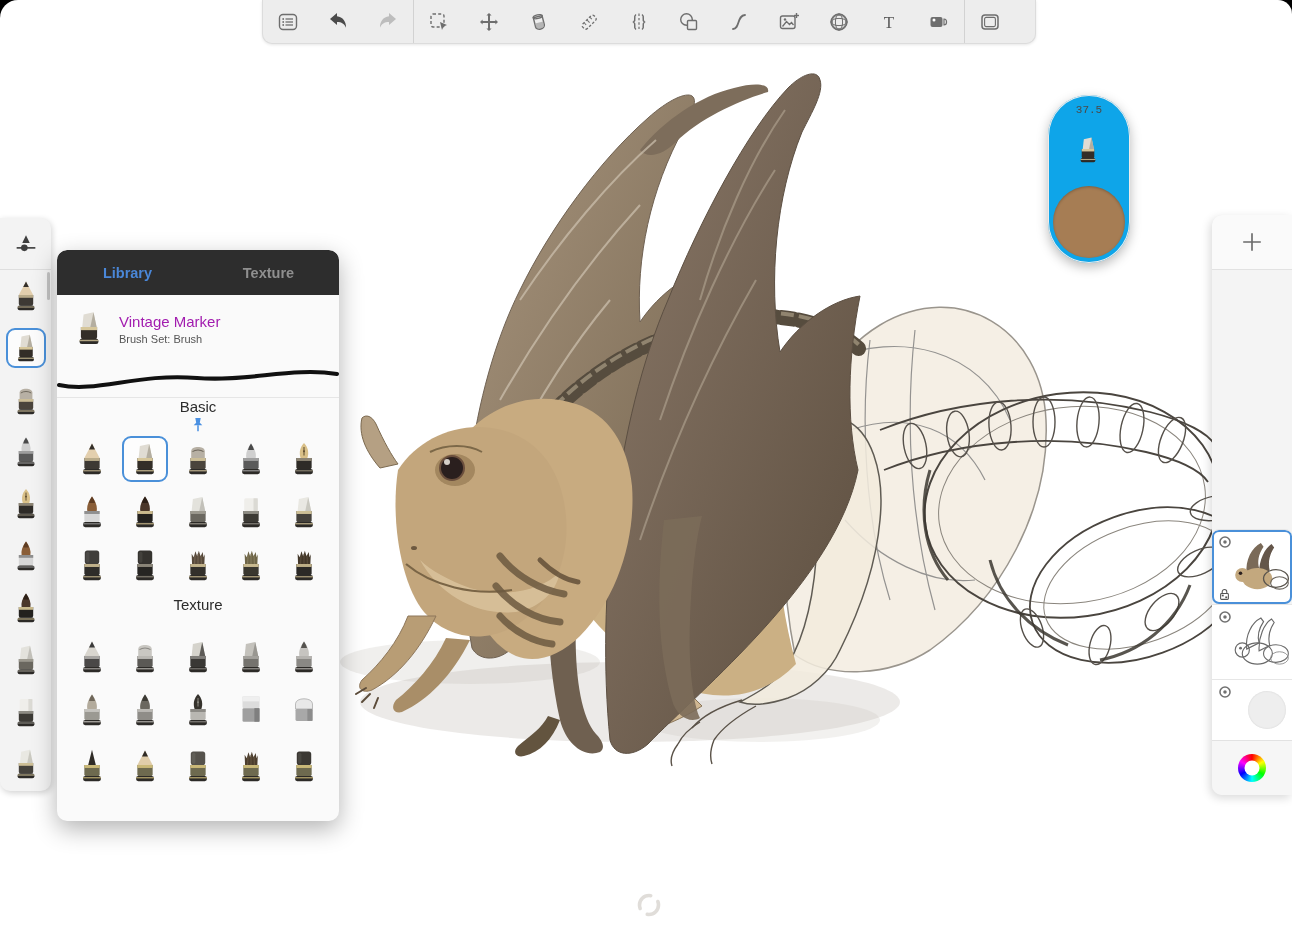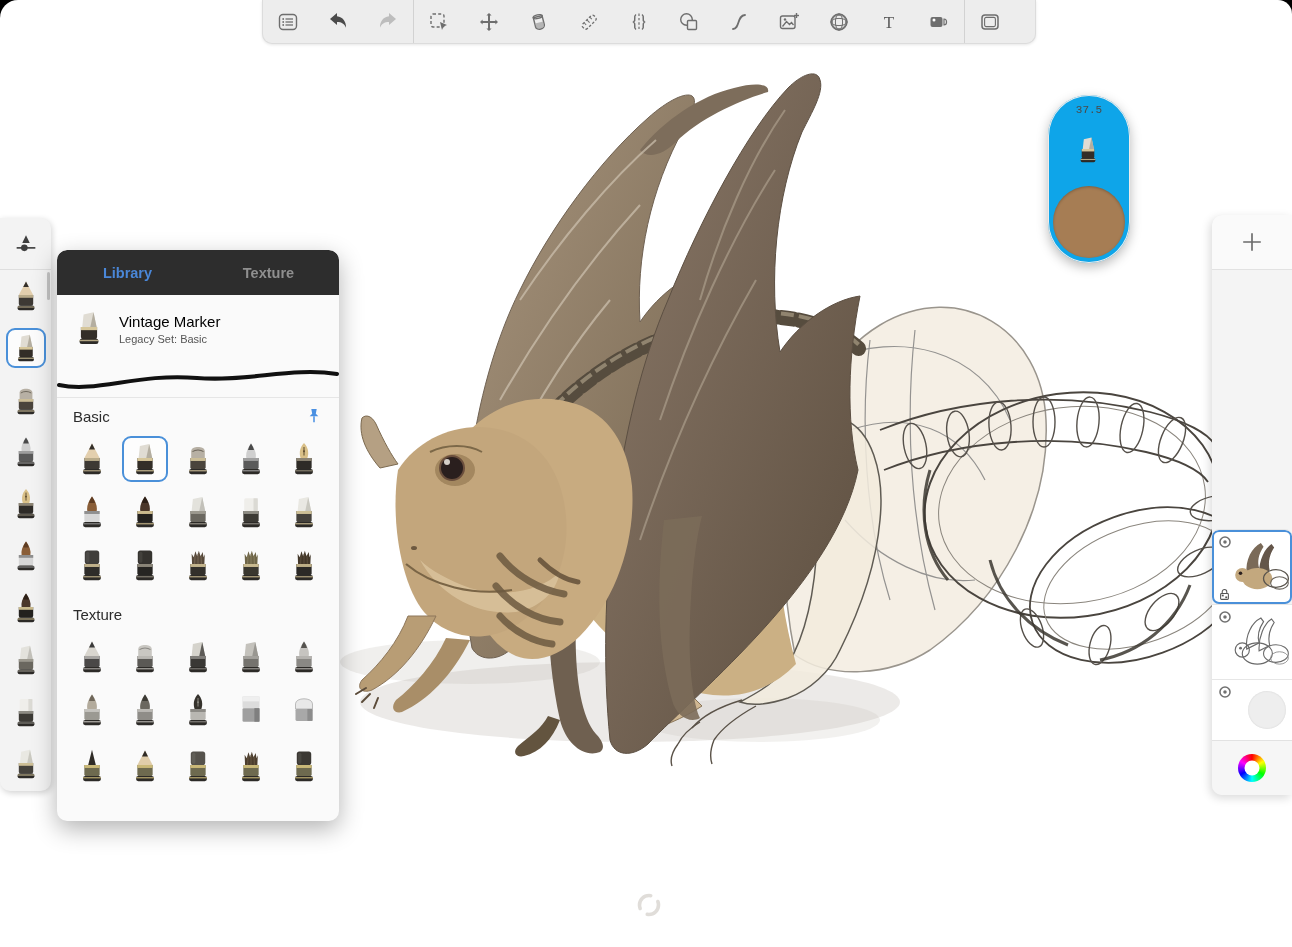--- a/index.html
+++ b/index.html
@@ -41,25 +41,25 @@
     position:absolute;left:57px;top:222px;width:282px;height:571px;
     background:#fafafa;border-radius:10px;box-shadow:0 8px 24px rgba(0,0,0,.30);
     overflow:hidden;
     margin-top:28px;
   }
   .panel-tabs{height:45px;background:#2d2d2d;border-radius:10px 10px 0 0;display:flex;}
   .panel-tab{flex:1;display:flex;align-items:center;justify-content:center;font-size:14.5px;font-weight:700;color:#8f8f8f;cursor:default;}
   .panel-tab.active{color:#4a87d8;}
   .brush-info{display:flex;align-items:center;padding:14px 14px 2px 14px;}
   .brush-info .bicon{width:38px;height:40px;margin-right:10px;flex:0 0 auto;}
-  .brush-title{font-size:15px;color:#000000;}
+  .brush-title{font-size:15px;color:#a21caf;}
   .brush-subtitle{font-size:11px;color:#555;margin-top:3px;}
   .stroke-preview{height:46px;border-bottom:1px solid #e6e6e6;}
   .stroke-preview svg{display:block;width:100%;height:100%;}
-  .sec-head{height:36px;display:flex;align-items:center;justify-content:space-between;padding:0 16px;}
+  .sec-head{height:36px;display:flex;align-items:center;justify-content:space-between;padding:0 16px;flex-direction:column;}
   .sec-title{font-size:15px;color:#2c2c2c;}
   .pin-btn{width:18px;height:18px;}
   .brush-grid{display:grid;grid-template-columns:repeat(5,1fr);row-gap:7px;padding:2px 8px 8px 8px;}
   .grid-cell{width:46px;height:46px;margin:0 auto;display:flex;align-items:center;justify-content:center;box-sizing:border-box;border-radius:9px;}
   .grid-cell.selected{border:2px solid #4a90d9;background:#fdfdfd;}
   .grid-cell svg{display:block;}
 
   
   .puck{
     position:absolute;left:1048px;top:95px;width:82px;height:168px;background:#0ea5e9;
@@ -446,21 +446,21 @@
       <div class="bicon" id="curBrushIcon"><svg viewBox="0 0 40 42" width="36" height="37.800000000000004">
             <path d="M14 6 L25 3.5 L28.5 20 H12.5 Z" fill="#e0dcd3"></path>
             <path d="M25 3.5 L28.5 20 H21.5 Z" fill="#a9a294" opacity="0.8"></path>
             <path d="M11 20 h18 v11 a2.5 2.5 0 0 1 -2.5 2.5 h-13 a2.5 2.5 0 0 1 -2.5 -2.5 Z" fill="#332e28"></path>
             <rect x="11" y="20" width="18" height="3.5" fill="#d6c69a"></rect>
             <rect x="9.5" y="33" width="21" height="6" rx="2.5" fill="#2c2a27"></rect>
             <rect x="9.5" y="34.2" width="21" height="1.6" fill="#d6c69a" opacity="0.8"></rect>
           </svg></div>
       <div>
         <div class="brush-title">Vintage Marker</div>
-        <div class="brush-subtitle">Legacy Set: Basic</div>
+        <div class="brush-subtitle">Brush Set: Brush</div>
       </div>
     </div>
     <div class="stroke-preview">
       <svg viewBox="0 0 282 46">
         <path d="M2,34 C40,42 80,22 140,27 C190,31 235,16 280,23" fill="none" stroke="#111" stroke-width="4" stroke-linecap="round"></path>
       </svg>
     </div>
     <div id="panelSections">
         <div class="section">
           <div class="sec-head">

